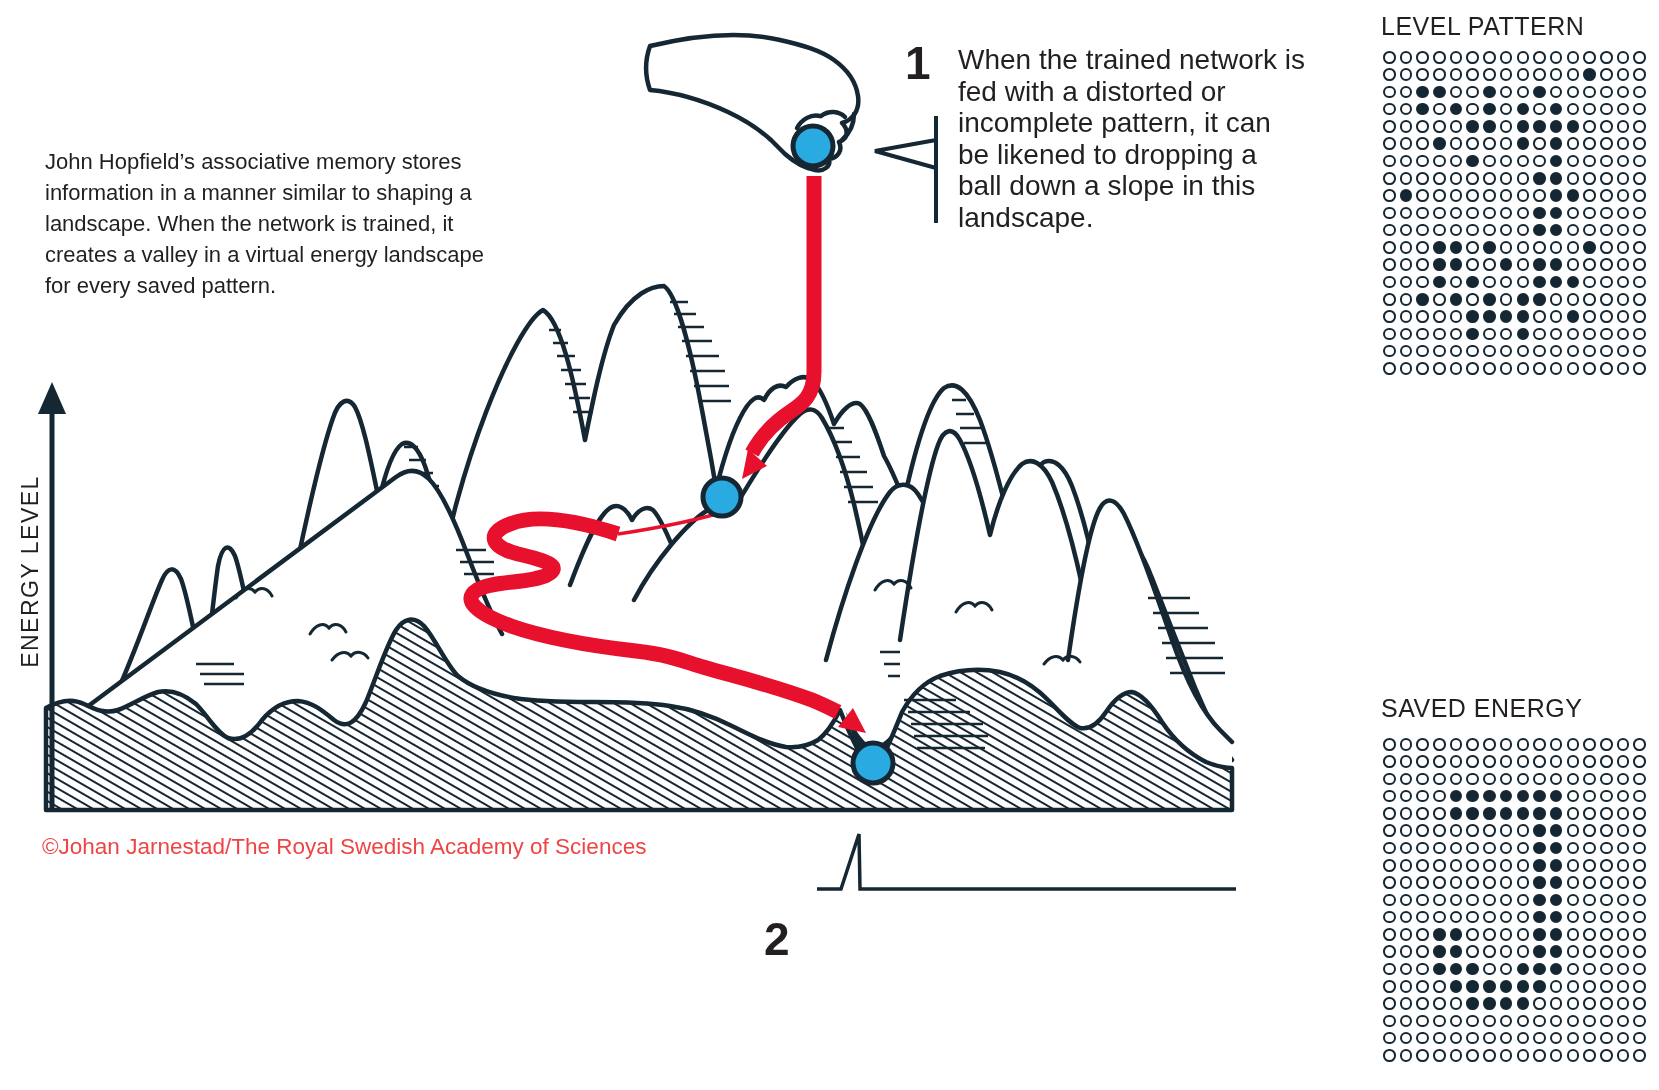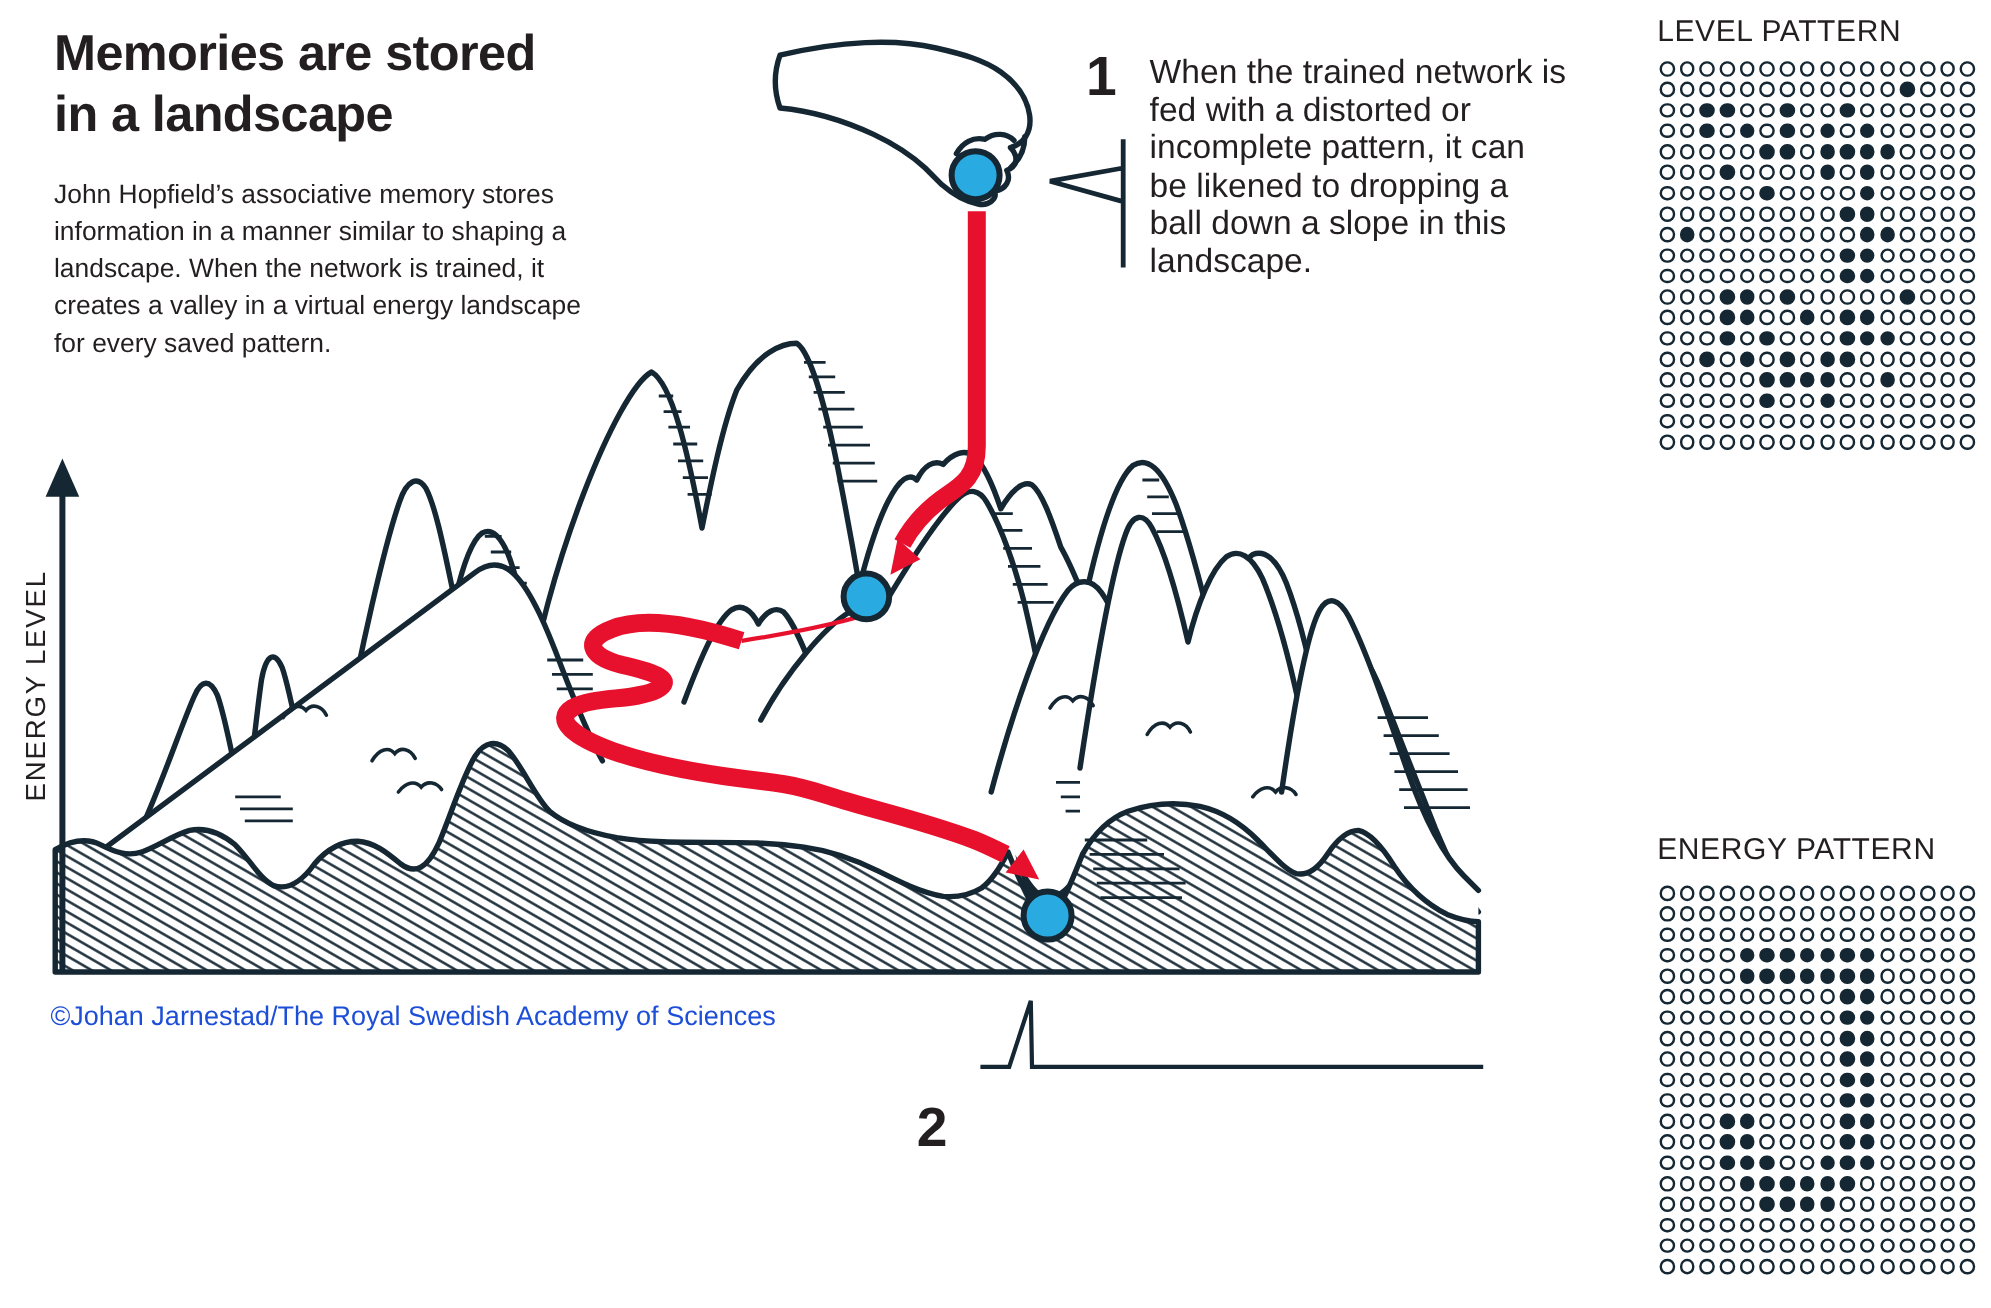--- a/index.html
+++ b/index.html
@@ -1,21 +1,21 @@
 <!DOCTYPE html>
 <html style="--red: #e8112d; --blue: #29abe2; --ink: #152733; --text: #231f20;"><head>
 <meta charset="utf-8">
 <style>
   html,body{margin:0;padding:0;background:#fff;}
   .page{position:relative;width:1659px;height:1090px;background:#fff;overflow:hidden;
         font-family:"Liberation Sans","DejaVu Sans",sans-serif;color:#231f20;}
   .abs{position:absolute;}
   .title{left:45px;top:18px;font-size:42px;font-weight:bold;line-height:51px;letter-spacing:-0.5px;}
   .intro{left:45px;top:146px;font-size:22px;line-height:31px;width:580px;}
-  .credit{left:42px;top:834px;font-size:22.5px;color:#1d4ed8;}
+  .credit{left:42px;top:834px;font-size:22.5px;color:#ef4444;}
   .energy{left:-80px;top:558px;width:220px;text-align:center;transform:rotate(-90deg);
           font-size:23px;letter-spacing:1.5px;}
   .stepnum{font-size:46px;font-weight:bold;line-height:46px;}
   .step1num{left:905px;top:40px;}
   .step2num{left:764px;top:916px;}
   .steptxt{font-size:28px;line-height:31.5px;}
   .step1txt{left:958px;top:44px;width:370px;}
   .step2txt{left:817px;top:920px;width:450px;}
   .pattitle{font-size:25px;letter-spacing:0.5px;}
   .inpt{left:1381px;top:12px;}
@@ -138,24 +138,20 @@
       <path class="mf" d="M650,46 C700,34 746,32 780,40 C802,45 820,50 834,60 C848,70 856,82 858,96 C860,110 853,120 842,123 C849,130 848,139 839,142 C843,150 838,158 829,159 C831,166 824,172 815,170 C804,168 793,161 785,154 C780,149 775,144 771,140 C760,130 745,120 728,112 C700,99 672,92 650,90 C645,76 645,60 650,46 Z"></path>
       <path class="ml" d="M650,46 C700,34 746,32 780,40 C802,45 820,50 834,60 C848,70 856,82 858,96 C860,110 853,120 842,123 C849,130 848,139 839,142 C843,150 838,158 829,159 C831,166 824,172 815,170 C804,168 793,161 785,154 C780,149 775,144 771,140 C760,130 745,120 728,112 C700,99 672,92 650,90 C645,76 645,60 650,46 Z"></path>
       <circle class="ballc" cx="813" cy="146" r="20"></circle>
       <path class="ml" d="M797,128 C802,119 811,114 820,116 M821,116 C829,110 839,111 845,117 M842,140 C850,133 854,124 854,114"></path>
     </g>
 
     <path class="inkl" stroke-width="4" d="M936,116 L936,223 M936,140 L875,151 L936,168"></path>
     <path class="inkl" stroke-width="3.5" d="M817,889 L841,889 L859,834 L860,889 L1236,889"></path>
   </svg>
 
-  <div class="abs title">
-    <div>Memories are stored</div>
-    <div>in a landscape</div>
-  </div>
 
   <div class="abs intro">John Hopfield’s associative memory stores<br>information in a manner similar to shaping a<br>landscape. When the network is trained, it<br>creates a valley in a virtual energy landscape<br>for every saved pattern.</div>
 
   <div class="abs stepnum step1num">1</div>
   <div class="abs steptxt step1txt">When the trained network is<br>fed with a distorted or<br>incomplete pattern, it can<br>be likened to dropping a<br>ball down a slope in this<br>landscape.</div>
 
   <div class="abs stepnum step2num">2</div>
 
   <div class="abs energy">ENERGY LEVEL</div>
 
@@ -500,21 +496,21 @@
         <span class="dot"></span>
         <span class="dot"></span>
         <span class="dot"></span>
         <span class="dot"></span>
         <span class="dot"></span>
         <span class="dot"></span>
         <span class="dot"></span>
       </div>
     </div>
 
-  <div class="abs pattitle savt">ENERGY PATTERN</div>
+  <div class="abs pattitle savt">SAVED ENERGY</div>
   <div class="abs dot-grid savgrid">
       <div class="dot-row">
         <span class="dot"></span>
         <span class="dot"></span>
         <span class="dot"></span>
         <span class="dot"></span>
         <span class="dot"></span>
         <span class="dot"></span>
         <span class="dot"></span>
         <span class="dot"></span>

